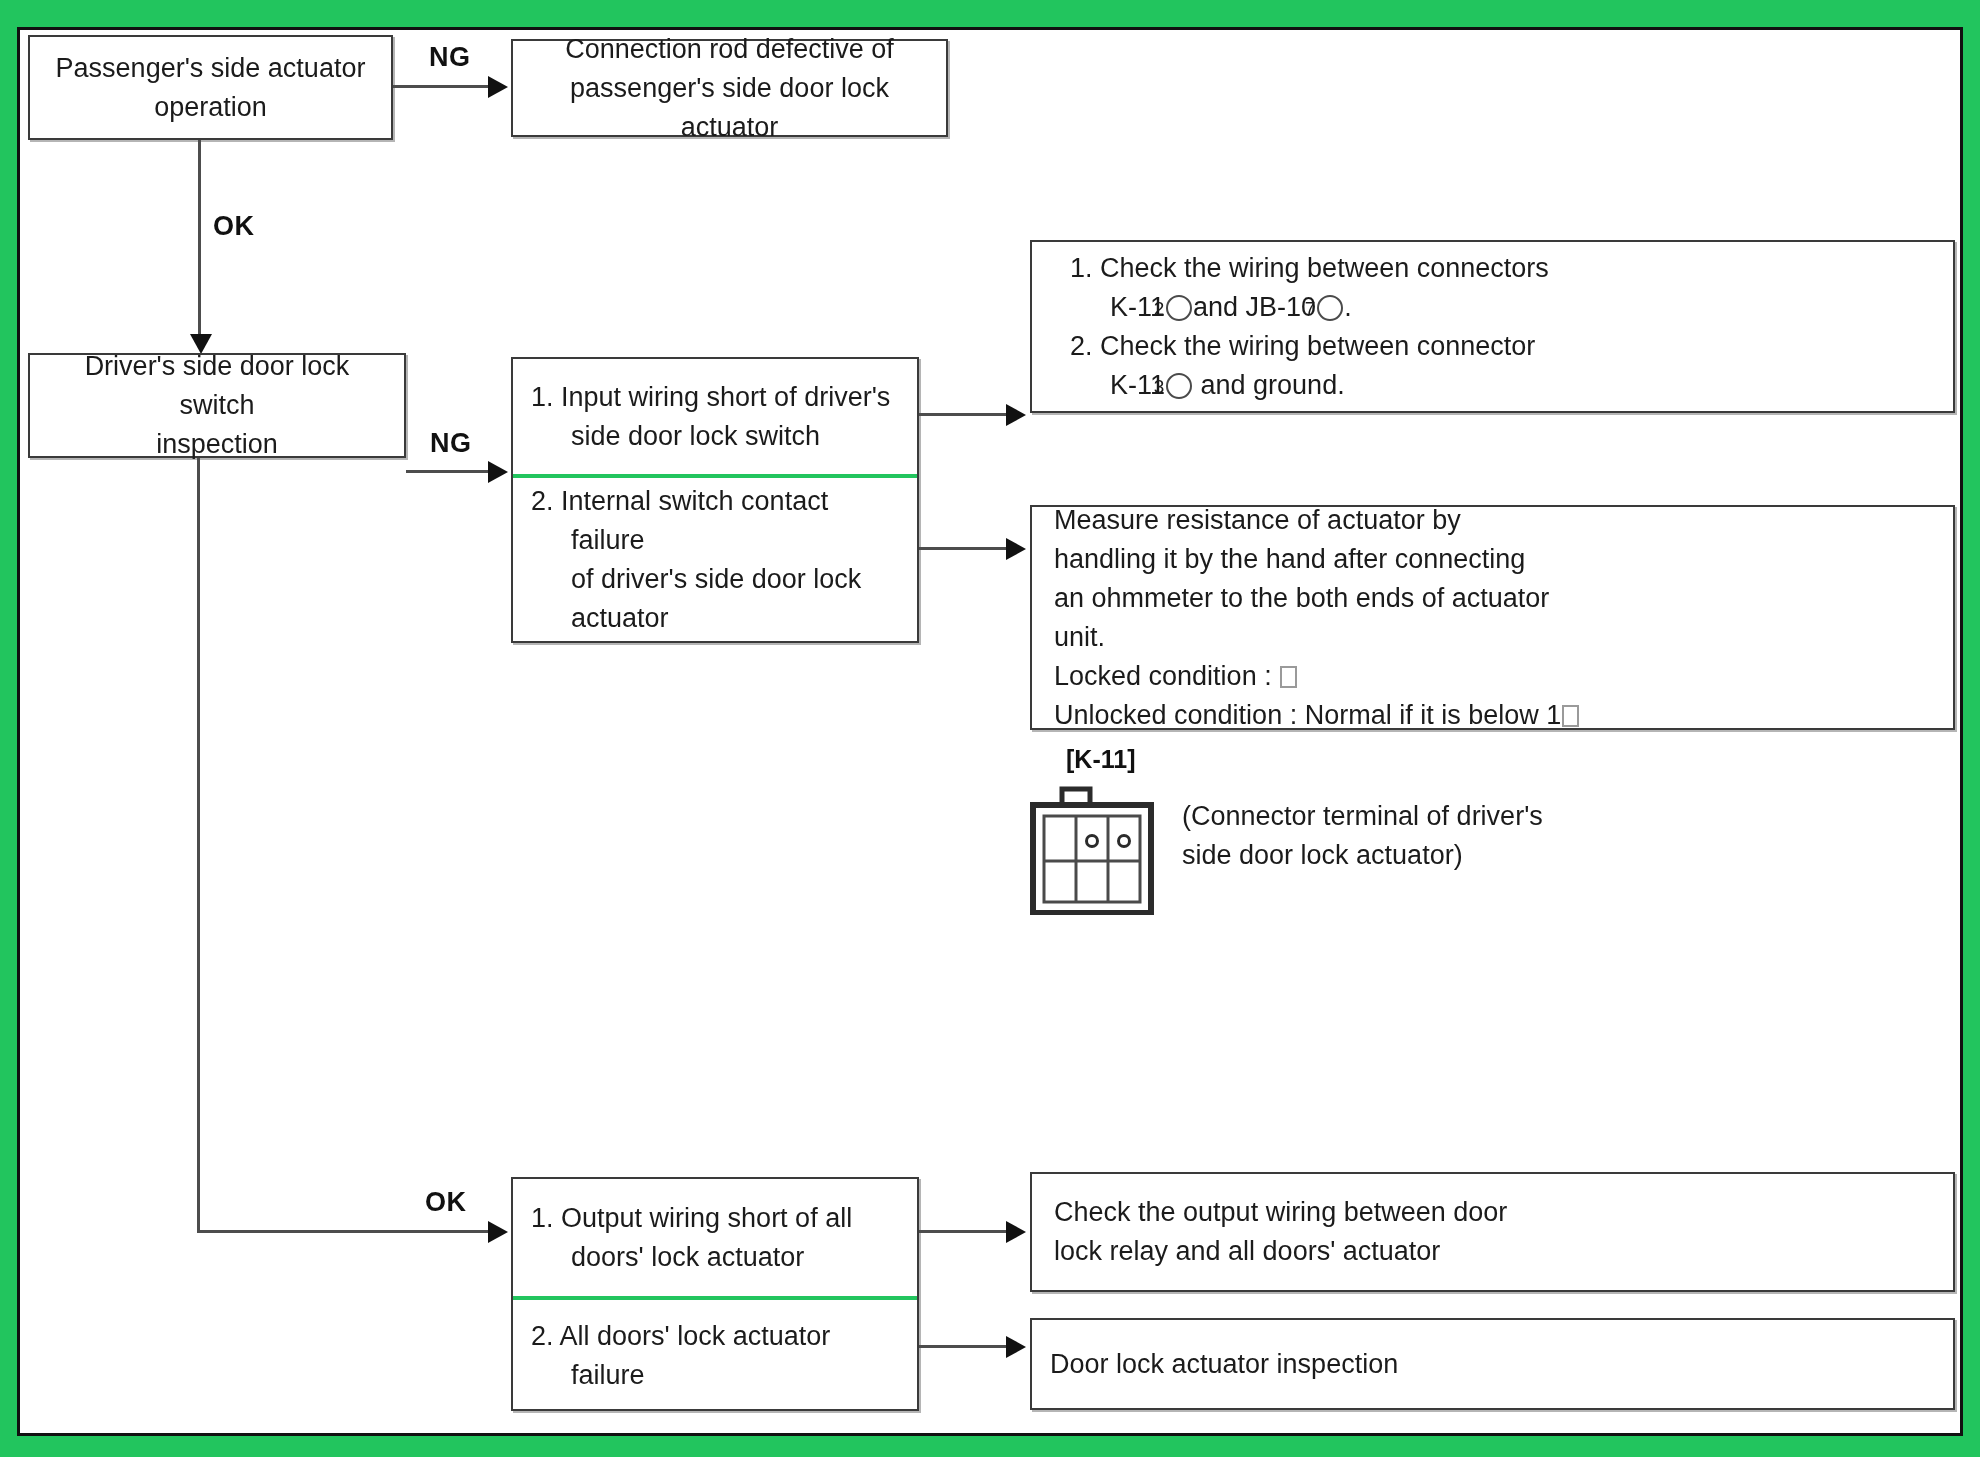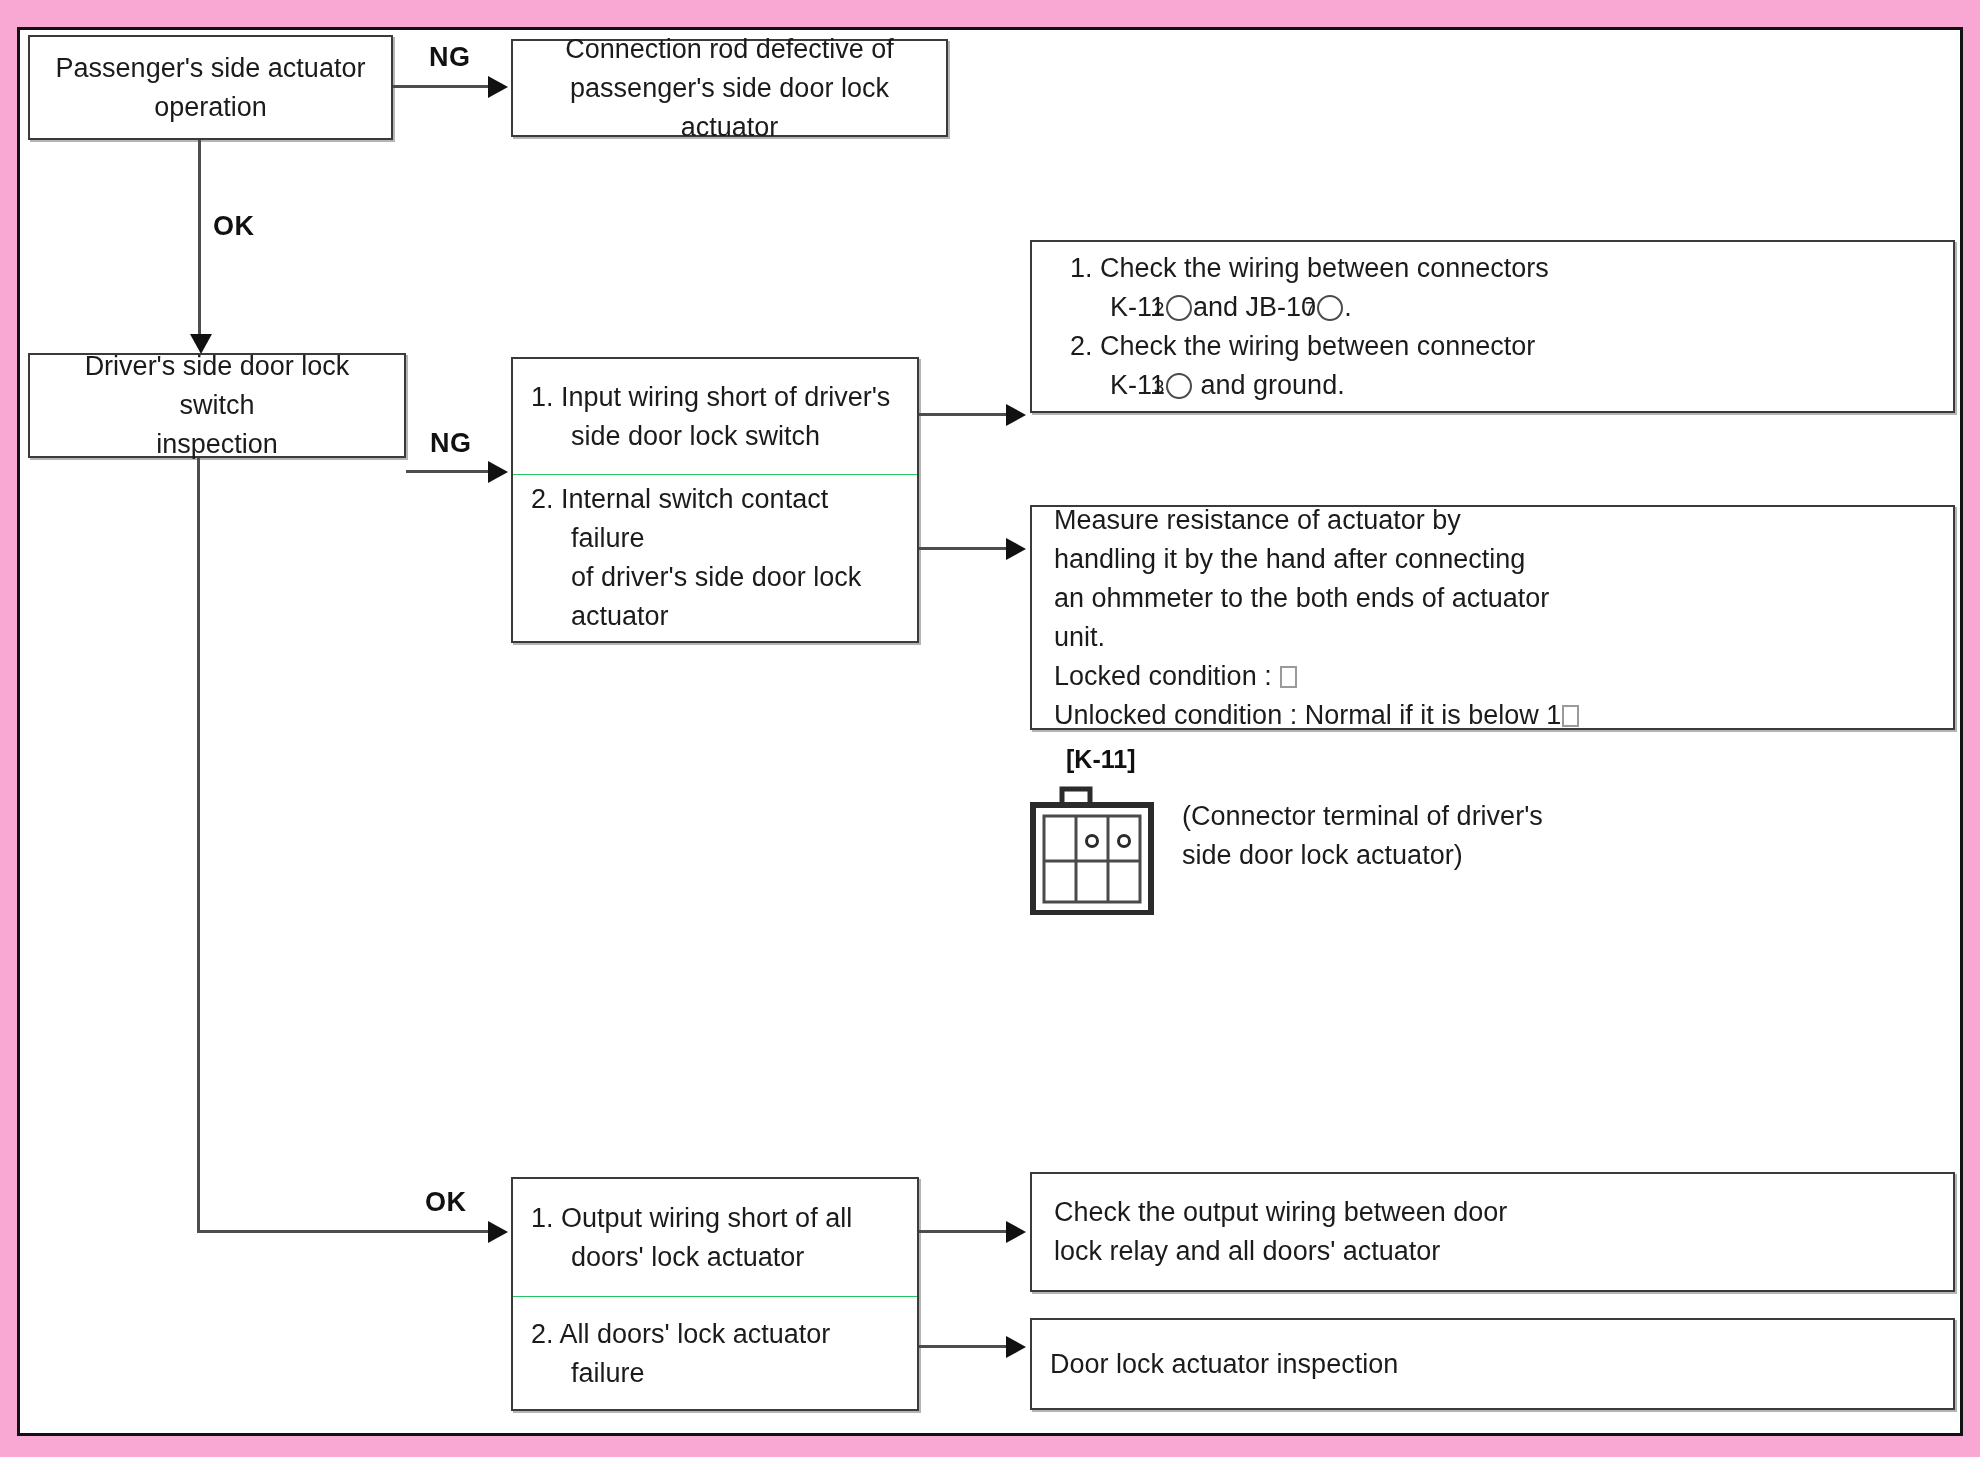--- a/index.html
+++ b/index.html
@@ -6,21 +6,21 @@
   html,body{margin:0;padding:0;background:#ffffff;}
   body{
     font-family:"Liberation Sans","DejaVu Sans",sans-serif;
     color:#1a1a1a;
     -webkit-font-smoothing:antialiased;
   }
   #page{
     position:relative;
     width:1980px;
     height:1457px;
-    background:#f9a8d4;
+    background:#22c55e;
     overflow:hidden;
   }
   
   .outer-frame{
     position:absolute;
     left:17px; top:27px;
     width:1946px; height:1409px;
     border:3px solid #111;
     box-sizing:border-box;
     background:#fff;
@@ -32,21 +32,21 @@
     border:2px solid #3a3a3a;
     background:#ffffff;
     box-shadow:2px 2px 0 0 rgba(120,120,120,.55);
   }
   .box .cell{
     box-sizing:border-box;
     display:flex;
     flex-direction:column;
     justify-content:center;
   }
-  .box .cell.divider-top{border-top:1px solid #22c55e;}
+  .box .cell.divider-top{border-top:4px solid #22c55e;}
   .t{
     font-size:27px;
     line-height:39px;
     color:#1b1b1b;
     white-space:pre-line;
   }
   .center{text-align:center;}
   .left{text-align:left;}
   .pad{padding:0 18px;}
   

